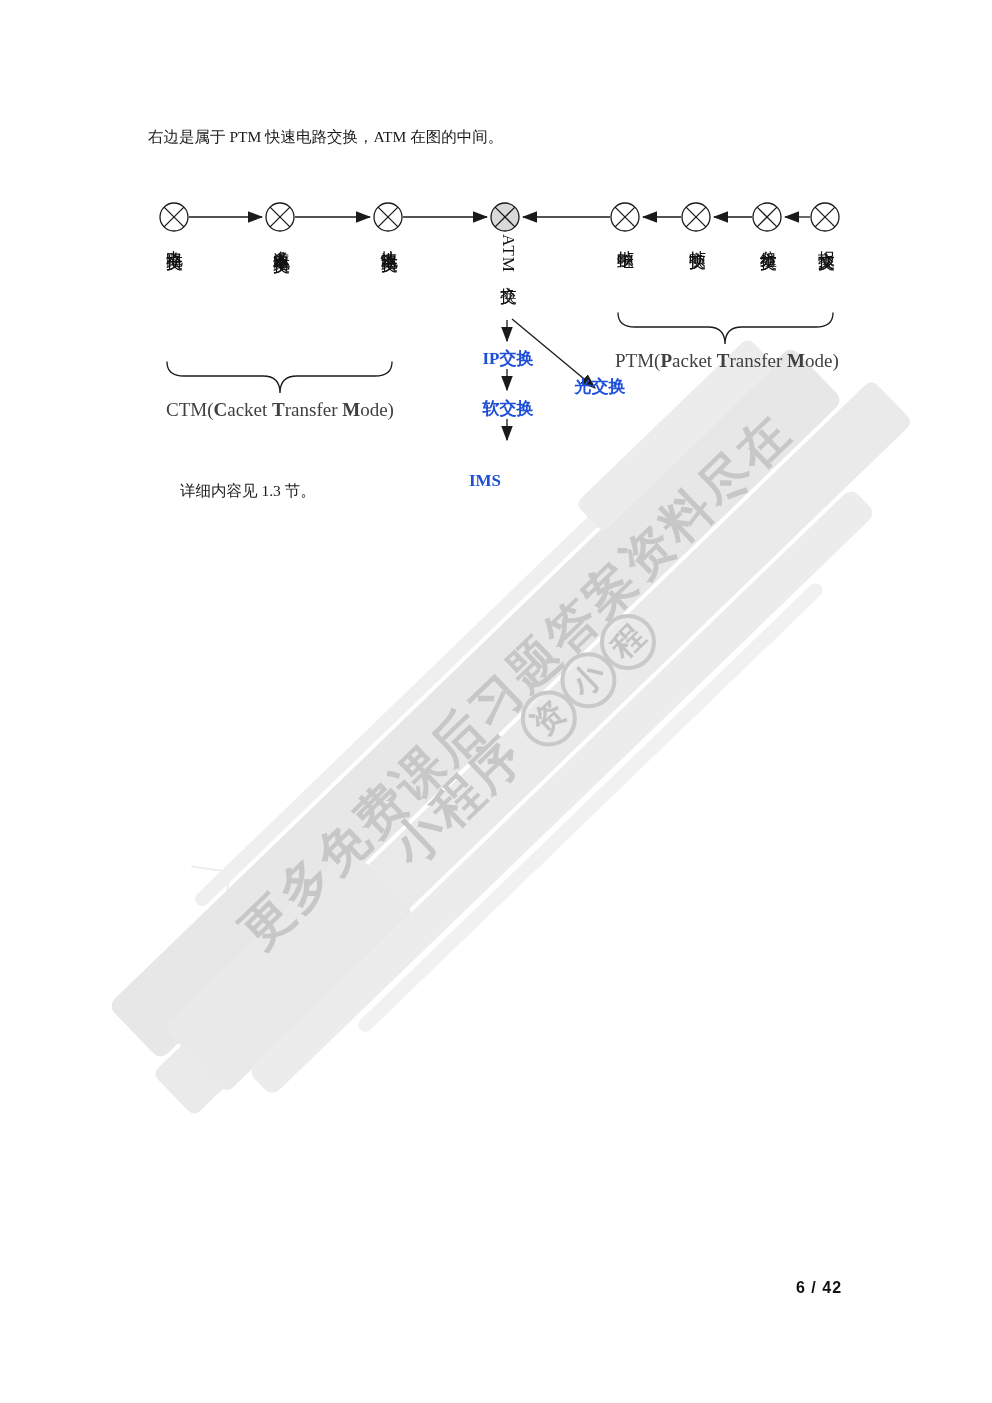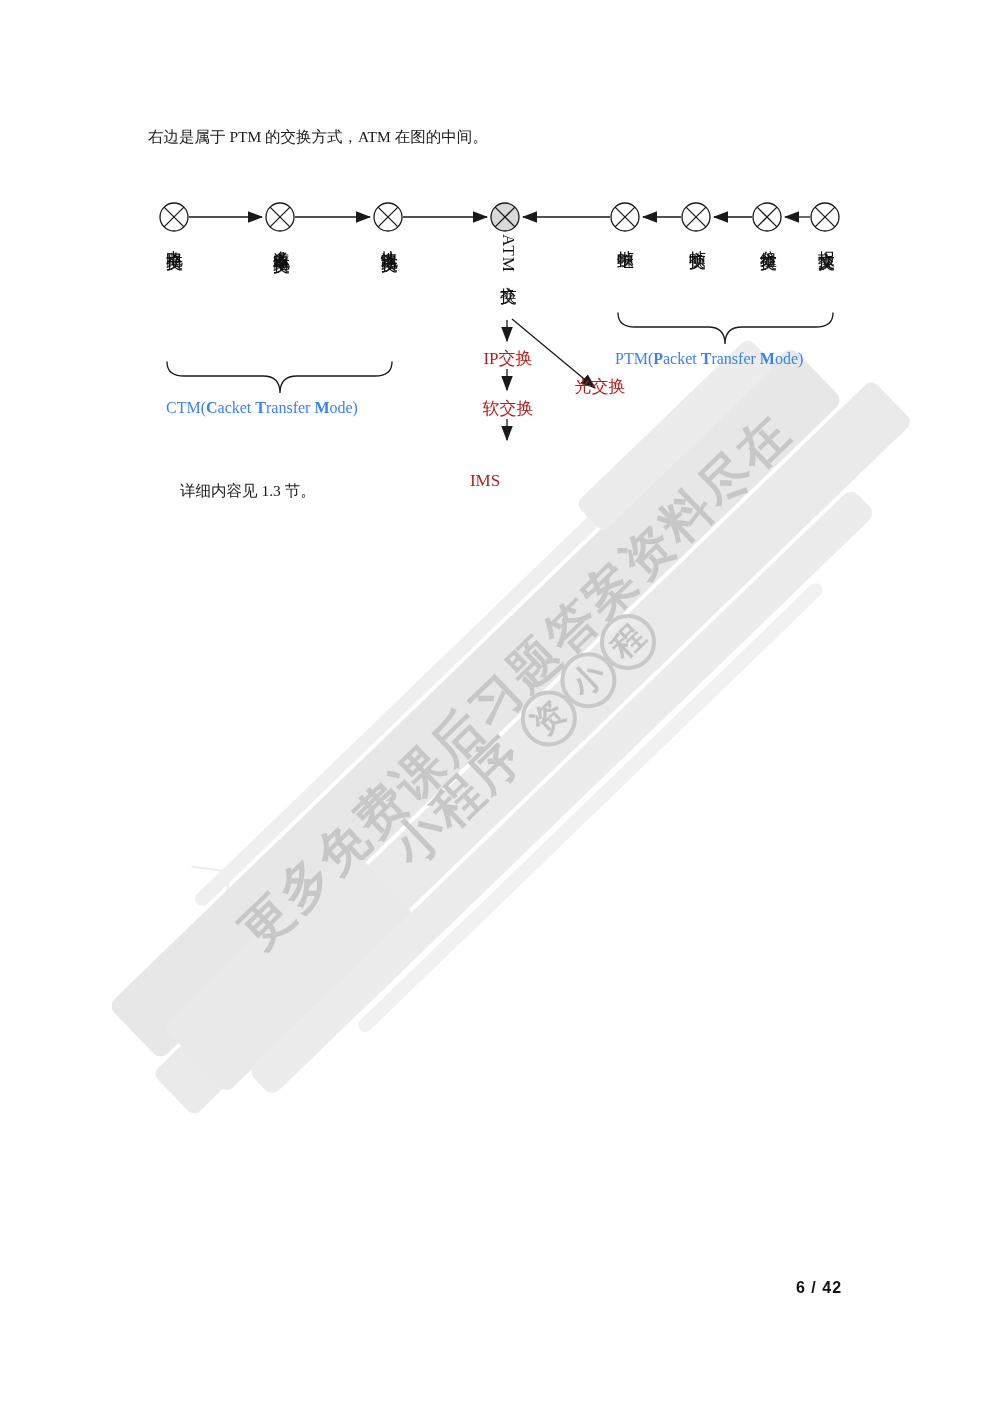--- a/index.html
+++ b/index.html
@@ -47,26 +47,26 @@
     font-size:17px;letter-spacing:1px;line-height:20px;white-space:nowrap;color:#111;
   }
   .v1{left:164px;}
   .v2{left:271px;}
   .v3{left:379px;}
   .v4{left:498px;top:234px;}
   .v5{left:615px;}
   .v6{left:687px;}
   .v7{left:758px;}
   .v8{left:816px;}
-  .chain{position:absolute;font-size:17px;white-space:nowrap;color:#b91c1c;text-align:center;}
+  .chain{position:absolute;font-size:17px;white-space:nowrap;color:#1d4ed8;text-align:center;font-weight:bold;}
   .chain-ip{left:470px;top:347px;width:76px;}
   .chain-soft{left:462px;top:397px;width:92px;}
   .chain-ims{left:454px;top:446px;width:62px;margin-top:25px;}
   .chain-optical{left:554px;top:375px;width:92px;}
-  .group-label{position:absolute;font-size:16px;white-space:nowrap;color:#3b82f6;text-align:right;}
+  .group-label{position:absolute;font-size:19px;white-space:nowrap;color:#404040;text-align:right;}
   .ctm-label{left:166px;top:399px;}
   .ptm-label{left:615px;top:350px;}
   .page-num{
     position:absolute;left:796px;top:1279px;font-family:"Liberation Sans","DejaVu Sans",sans-serif;
     font-size:16px;font-weight:bold;letter-spacing:1px;color:#111;
   }
 </style>
 </head>
 <body>
 
@@ -87,21 +87,21 @@
       <div class="wm-logo">
         <span class="wm-circle">资</span>
         <span class="wm-circle">小</span>
         <span class="wm-circle">程</span>
       </div>
     </div>
   </div>
 
   <div class="content">
 
-    <p class="intro">右边是属于 PTM 的交换方式，ATM 在图的中间。</p>
+    <p class="intro">右边是属于 PTM 快速电路交换，ATM 在图的中间。</p>
 
 
     <svg class="diagram-svg" width="992" height="520" viewBox="0 0 992 520">
       <defs>
         <marker id="ah" viewBox="0 0 12 9" refX="11" refY="4.5" markerWidth="12" markerHeight="9" orient="auto-start-reverse">
           <path d="M0,0 L12,4.5 L0,9 Z" fill="#1a1a1a"></path>
         </marker>
       </defs>
       <g stroke="#1a1a1a" stroke-width="1.3" fill="none">
         <line x1="189" y1="217" x2="262" y2="217" marker-end="url(#ah)"></line>

